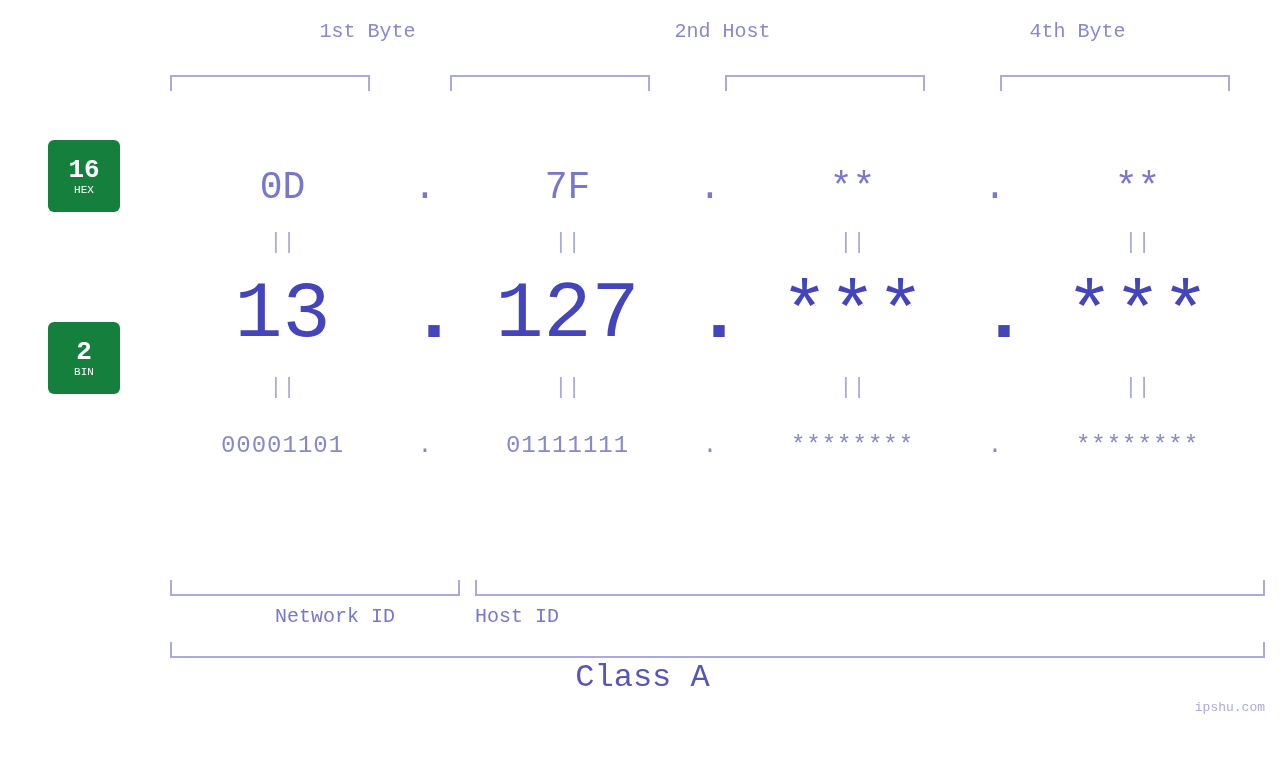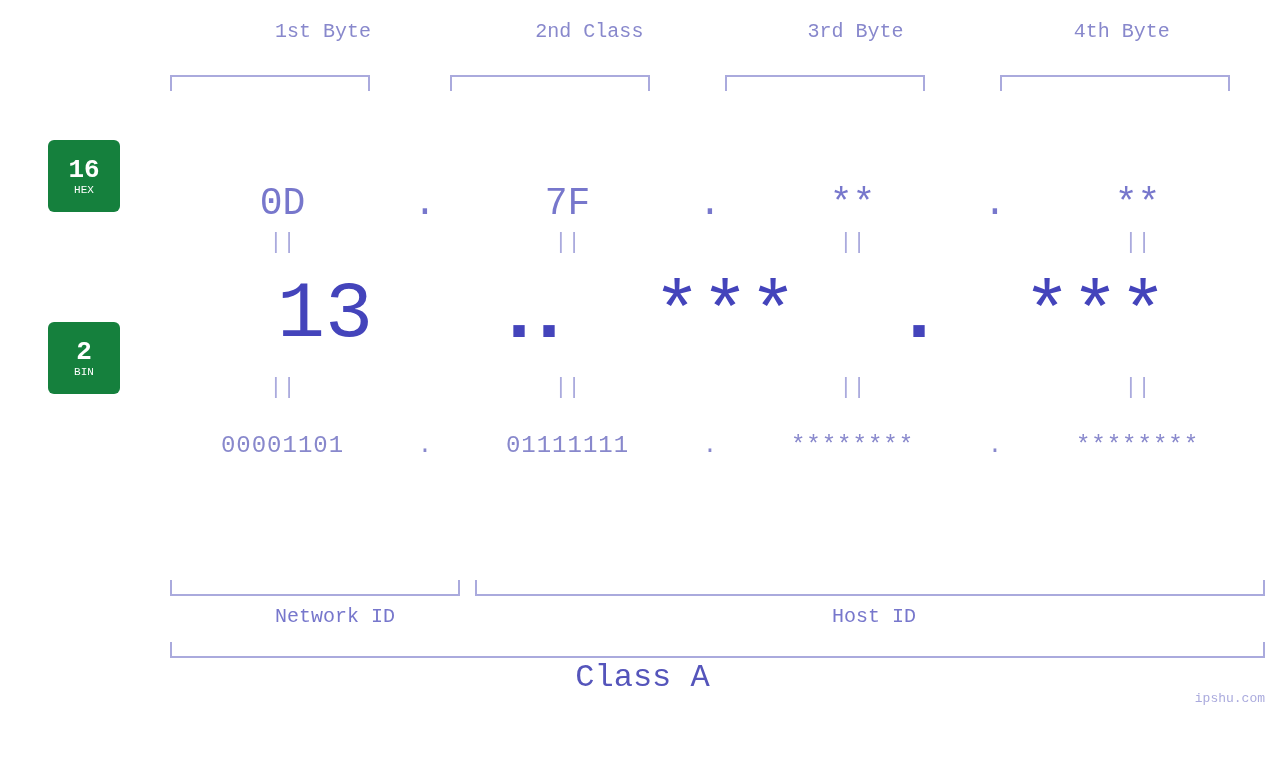--- a/index.html
+++ b/index.html
@@ -173,21 +173,21 @@
       right: 0;
       text-align: center;
       color: #5555bb;
       font-size: 32px;
       font-family: 'Courier New', Courier, monospace;
     }
 
     
     .watermark {
       position: absolute;
-      bottom: 10px;
+      bottom: 1px;
       right: 20px;
       color: #aaaadd;
       font-size: 13px;
       font-family: 'Courier New', Courier, monospace;
     }
 
     
     .top-bracket-line {
       position: absolute;
       top: 75px;
@@ -262,22 +262,21 @@
     }
 
   </style>
 </head>
 <body>
 
 <div class="main-container">
 
   <div class="byte-headers">
     <div class="byte-header">1st Byte</div>
-    <div class="byte-header">2nd Class</div>
-    <div class="byte-header">3rd Byte</div>
+    <div class="byte-header">2nd Host</div>
     <div class="byte-header">4th Byte</div>
   </div>
 
   <div class="top-bracket-line bracket-col1"></div>
   <div class="top-bracket-line bracket-col2"></div>
   <div class="top-bracket-line bracket-col3"></div>
   <div class="top-bracket-line bracket-col4"></div>
 
   <div class="base-labels">
     <div class="base-badge">
@@ -285,21 +284,21 @@
       <span class="base-name">HEX</span>
     </div>
     <div class="base-badge">
       <span class="base-num">2</span>
       <span class="base-name">BIN</span>
     </div>
   </div>
 
   <div class="values-grid">
 
-    <div class="row hex-row" style="margin-top:20px;align-items:flex-end;">
+    <div class="row hex-row" style="margin-top:20px;">
       <div class="cell hex-val">0D</div>
       <div class="dot-cell hex-dot">.</div>
       <div class="cell hex-val">7F</div>
       <div class="dot-cell hex-dot">.</div>
       <div class="cell hex-val">**</div>
       <div class="dot-cell hex-dot">.</div>
       <div class="cell hex-val">**</div>
     </div>
 
     <div class="eq-row">
@@ -308,20 +307,21 @@
       <div class="eq-cell" style="color:#aaaadd;">||</div>
       <div class="eq-dot-spacer"></div>
       <div class="eq-cell" style="color:#aaaadd;">||</div>
       <div class="eq-dot-spacer"></div>
       <div class="eq-cell" style="color:#aaaadd;">||</div>
     </div>
 
     <div class="row dec-row">
       <div class="cell dec-val">13</div>
       <div class="dot-cell dec-dot">.</div>
+      <div class="cell dec-val">127</div>
       <div class="dot-cell dec-dot">.</div>
       <div class="cell dec-val">***</div>
       <div class="dot-cell dec-dot">.</div>
       <div class="cell dec-val">***</div>
     </div>
 
     <div class="eq-row">
       <div class="eq-cell" style="color:#aaaadd;">||</div>
       <div class="eq-dot-spacer"></div>
       <div class="eq-cell" style="color:#aaaadd;">||</div>
@@ -342,21 +342,21 @@
     </div>
 
   </div>
 
   <div class="bot-bracket-network"></div>
   <div class="bot-bracket-host"></div>
 
   <div style="position:absolute; bottom:88px; left:170px; width:290px; text-align:center;">
     <span style="color:#7777cc; font-size:20px; font-family:'Courier New',Courier,monospace;margin-left:40px;">Network ID</span>
   </div>
-  <div style="position:absolute; bottom:88px; left:475px; right:12px; text-align:center;">
+  <div style="position:absolute; bottom:88px; left:475px; right:12px; text-align:left;">
     <span style="color:#7777cc; font-size:20px; font-family:'Courier New',Courier,monospace;">Host ID</span>
   </div>
 
   <div class="bot-bracket-full"></div>
 
   <div class="class-label">
     <span>Class A</span>
   </div>
 
   <div class="watermark">ipshu.com</div>

